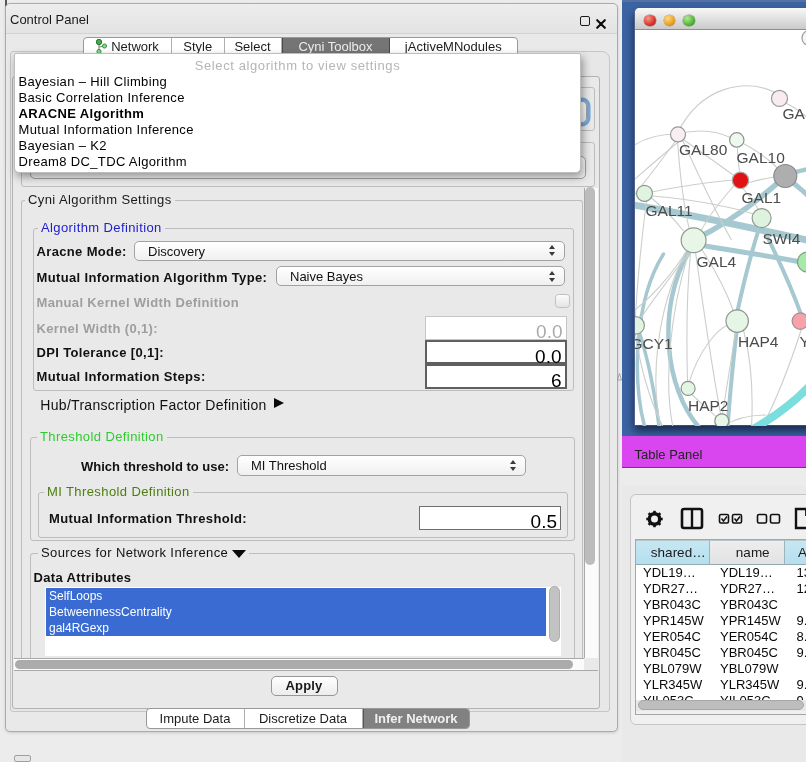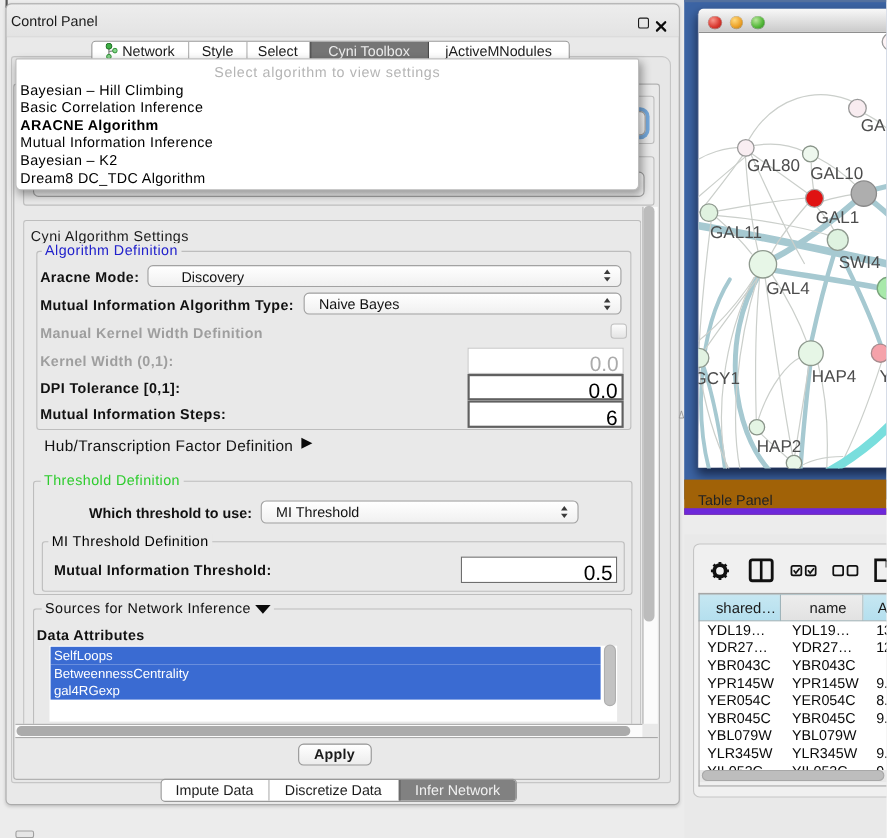--- a/index.html
+++ b/index.html
@@ -77,21 +77,21 @@
 
 
 #desktop { left:622px; top:0; width:184px; height:454px; background:#3c64a4; overflow:hidden; }
 #macwin { position:absolute; left:11.5px; top:7.5px; width:180px; height:418px; background:#fff;
   border-radius:5px 5px 3px 0; box-shadow:0 5px 10px rgba(0,0,15,.6); border-left:1px solid #51628c; border-bottom:1px solid #3d4f77; }
 #mactitle { position:absolute; left:0; top:0; width:100%; height:22px; background:linear-gradient(#f8f8f8,#cacaca);
   border-bottom:1px solid #8f8f8f; border-radius:5px 5px 0 0; }
 .tl { position:absolute; top:7.2px; width:11.5px; height:11.5px; border-radius:50%; }
 #netsvg { position:absolute; left:0; top:22px; }
 
-#tpbar { left:622px; top:436px; width:184px; height:31.5px; background:#a16207; border-bottom:6px solid #6d28d9; }
+#tpbar { left:622px; top:436px; width:184px; height:31.5px; background:#d946ef; border-bottom:1px solid #6d28d9; }
 #tpbar .t { position:absolute; left:12.5px; top:11px; font-size:13px; color:#222; }
 #brbg { left:622px; top:485.5px; width:184px; height:277px; background:#e9e9e9; }
 
 #tblbox { left:630px; top:494px; width:186px; height:231px; background:#f0f0f0; border:1px solid #c5c5c5; border-radius:6px; }
 #tblhead { position:absolute; left:4px; top:44.5px; width:182px; height:25px; display:flex; }
 #tblhead .hc { height:100%; font-size:13.5px; color:#1a1a1a; display:flex; align-items:center; justify-content:center;
   border-right:1px solid #9fb4ba; border-top:1px solid #b6c6ca; border-bottom:1px solid #93a9ae; }
 #tblbody { position:absolute; left:4px; top:69.5px; width:182px; height:135px; background:#fff; overflow:hidden; font-size:13px; color:#0a0a0a; }
 #tblbody .tr { position:absolute; width:100%; height:16px; line-height:16px; }
 #tblbody .c1 { position:absolute; left:8px; }
@@ -136,28 +136,28 @@
   <div id="cpcontent" class="abs" style="left:5px; top:3px; width:605px; height:729px;">
 
     <div class="grp" style="left:15.5px; top:84px; width:574px; height:43.5px;"></div>
     <div class="combo" style="left:25px; top:98px; width:557px; height:22px; box-shadow:0 0 0 3.5px rgba(88,151,214,.8);"></div>
     <div class="grp" style="left:15.5px; top:138.5px; width:574px; height:45px;"></div>
     <div class="combo" style="left:25px; top:152.5px; width:556px; height:23px; overflow:hidden;">
         <span class="cv" style="left:9px; top:9px; color:#4a4a4a;margin-top:48px;">galFiltered.sif default node</span>
       </div>
 
     <div class="grp" style="left:16px; top:197px; width:561.5px; height:461px; border-bottom:none; border-radius:3px 3px 0 0;"></div>
-    <div class="grplab" style="left:20px; top:205px; color:#1a1a1a;">Cyni Algorithm Settings</div>
+    <div class="grplab" style="left:20px; top:190px; color:#1a1a1a;">Cyni Algorithm Settings</div>
 
     <div class="grp" style="left:28px; top:224.5px; width:541px; height:163.5px;"></div>
     <div class="grplab" style="left:33px; top:217.5px; color:#2121cc;">Algorithm Definition</div>
 
     <div class="blab" style="left:31.5px; top:240.5px;">Aracne Mode:</div>
     <div class="combo" style="left:129px; top:237.8px; width:431px; height:20px;">
-      <span class="cv" style="left:30px; top:2px;">Discovery</span>
+      <span class="cv" style="left:13px; top:2px;">Discovery</span>
         <span class="arr" style="right:6px; top:3px;">
           <span class="a1"></span>
           <span class="a2"></span>
         </span>
       </div>
 
     <div class="blab" style="left:31.5px; top:266.5px;">Mutual Information Algorithm Type:</div>
     <div class="combo" style="left:271px; top:263.3px; width:289px; height:20px;">
       <span class="cv" style="left:13px; top:2px;">Naive Bayes</span>
         <span class="arr" style="right:6px; top:3px;">
@@ -187,21 +187,21 @@
     <div class="blab" style="left:76px; top:456px; letter-spacing:0;">Which threshold to use:</div>
     <div class="combo" style="left:232px; top:452px; width:289px; height:20.5px;">
       <span class="cv" style="left:13px; top:2px;">MI Threshold</span>
         <span class="arr" style="right:6px; top:3px;">
           <span class="a1"></span>
           <span class="a2"></span>
         </span>
       </div>
 
     <div class="grp" style="left:33px; top:489px; width:530px; height:46px;"></div>
-    <div class="grplab" style="left:39px; top:482px; color:#000000;text-align:center;">MI Threshold Definition</div>
+    <div class="grplab" style="left:39px; top:482px; color:#4d7c0f;text-align:center;">MI Threshold Definition</div>
     <div class="blab" style="left:44px; top:508px;">Mutual Information Threshold:</div>
     <div class="fld" style="left:413.5px; top:503.4px; width:142.5px; height:24px; border:1.5px solid #6e6e6e; color:#000;">0.5</div>
 
     <div class="grp" style="left:25px; top:550px; width:545px; height:107px; border-bottom:none; border-radius:3px 3px 0 0;"></div>
     <div class="grplab" style="left:33px; top:543px; color:#111;">Sources for Network Inference <span style="display:inline-block; width:0; height:0; border-left:7px solid transparent; border-right:7px solid transparent; border-top:8px solid #0a0a0a; vertical-align:-1px;"></span></div>
     <div class="blab" style="left:28.5px; top:566.5px;">Data Attributes</div>
 
     <div id="attrlist" class="abs">
       <div class="row">SelfLoops</div>
       <div class="row">BetweennessCentrality</div>
@@ -213,21 +213,21 @@
     <div id="hthumb" class="abs"></div>
     <div id="vtrack" class="abs"></div>
     <div class="abs" style="left:8.5px; top:667px; width:584px; height:1px; background:#a9a9a9;"></div>
     <div id="vthumb" class="abs"></div>
 
     <div id="applybtn" class="abs">Apply</div>
 
     <div id="btabs" class="abs">
       <div class="tab" style="width:98px;">Impute Data</div>
       <div class="tab" style="width:118px;">Discretize Data</div>
-      <div class="tab sel" style="flex:1;">Infer Network</div>
+      <div class="tab sel" style="flex:1;font-weight:bold;">Infer Network</div>
     </div>
   </div>
 
   <div id="popup" class="abs">
     <div class="hint">Select algorithm to view settings</div>
     <div class="it" style="top:20px;">Bayesian – Hill Climbing</div>
     <div class="it" style="top:36px;">Basic Correlation Inference</div>
     <div class="it" style="top:52px; font-weight:bold;">ARACNE Algorithm</div>
     <div class="it" style="top:68px;">Mutual Information Inference</div>
     <div class="it" style="top:84px;">Bayesian – K2</div>

